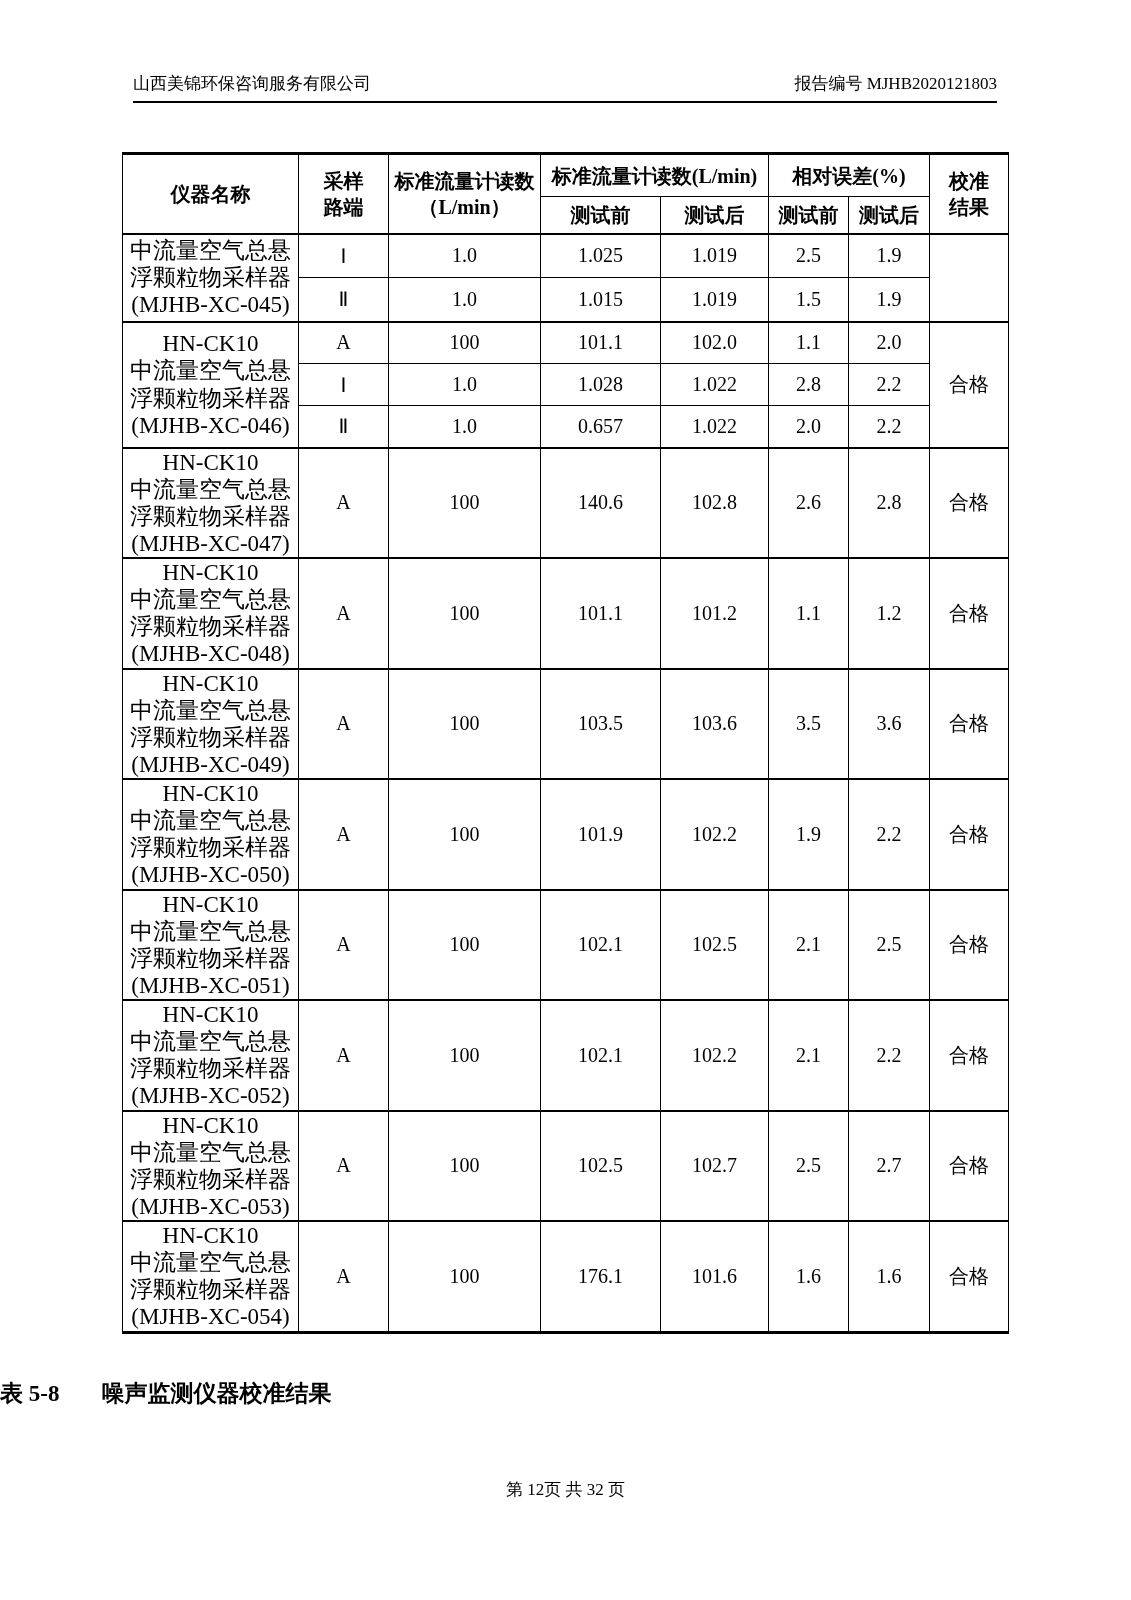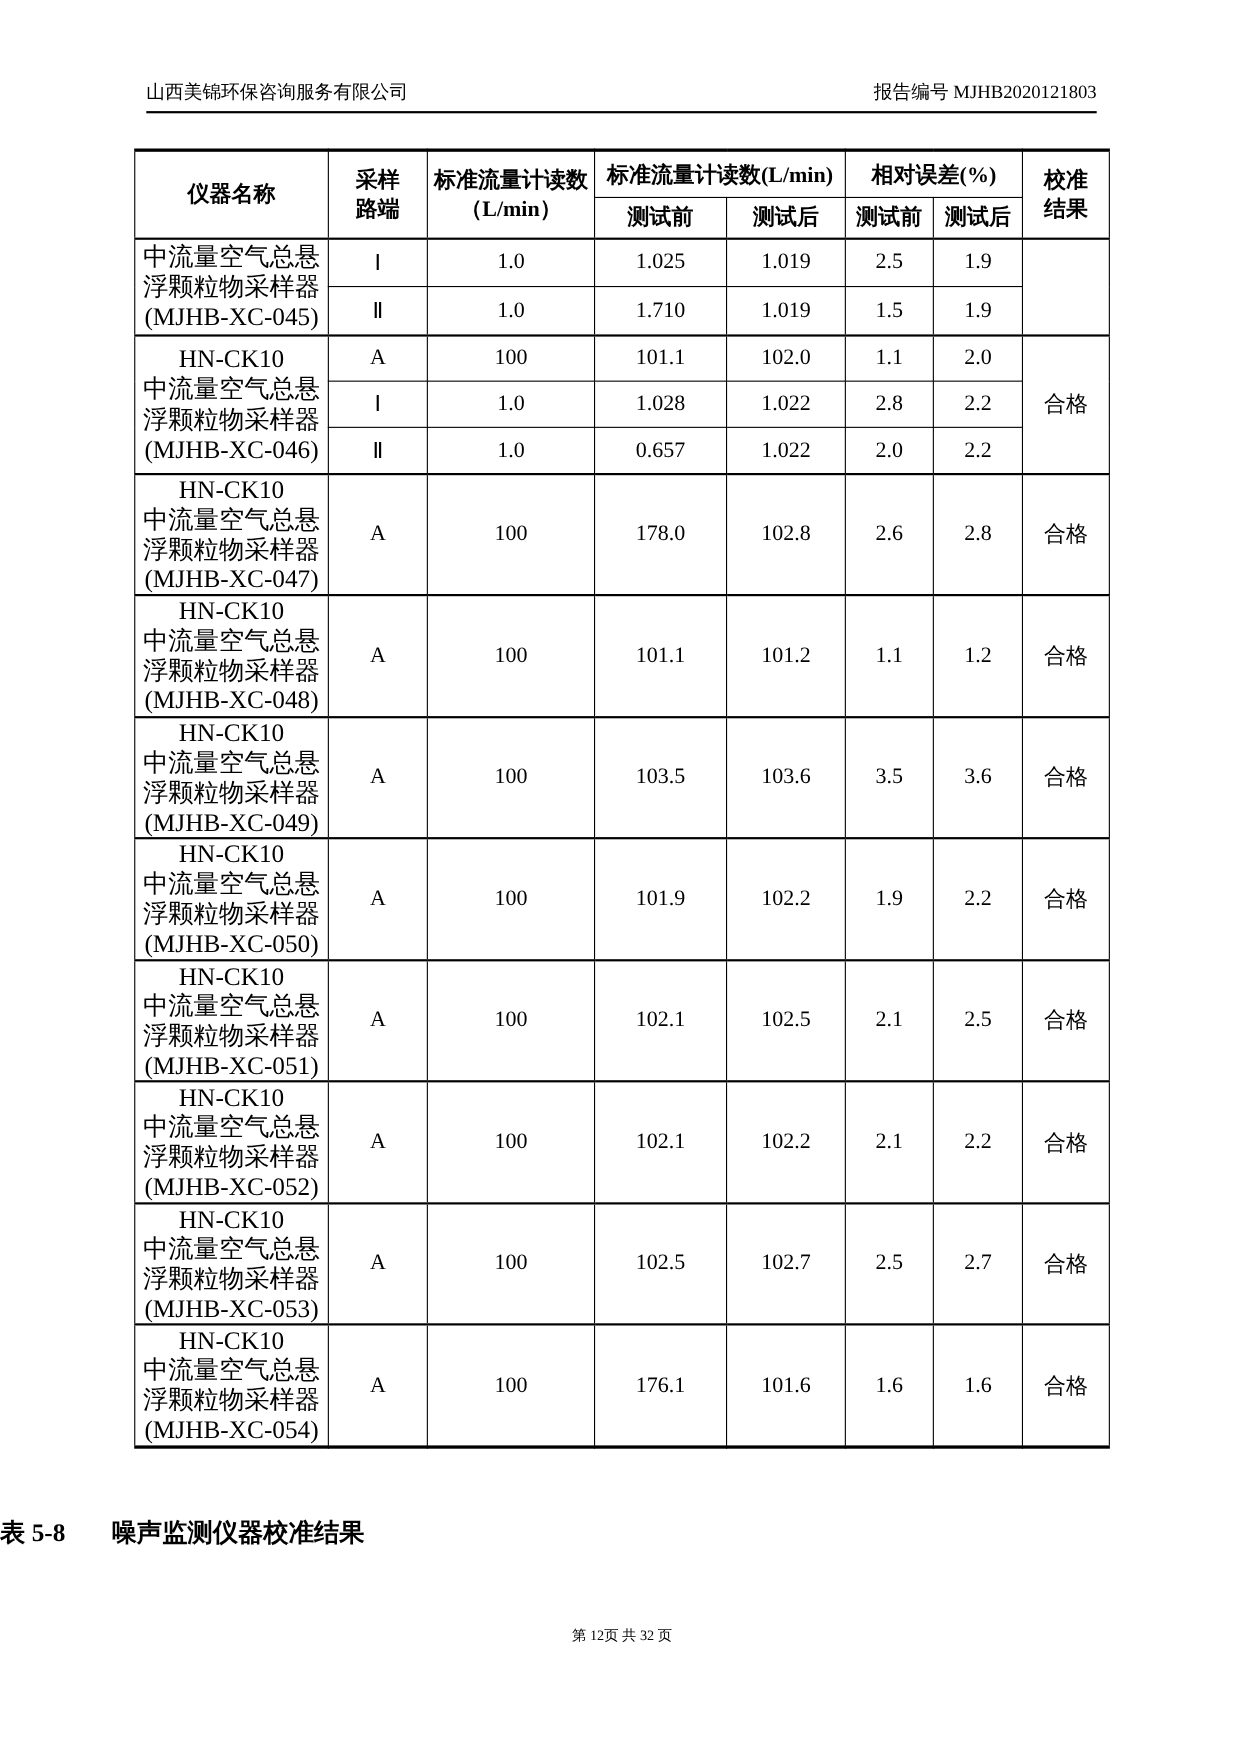--- a/index.html
+++ b/index.html
@@ -24,21 +24,21 @@
     display: flex;
     justify-content: space-between;
     align-items: flex-end;
     border-bottom: 2px solid #000;
     padding-bottom: 7px;
     font-size: 17px;
     line-height: 1.2;
   }
   .cal-table {
     position: absolute;
-    top: 135px;
+    top: 152px;
     left: 122px;
     width: 886px;
     border-collapse: collapse;
     table-layout: fixed;
     text-align: center;
     border: 1px solid #000;
     border-top: 3px solid #000;
     border-bottom: 3px solid #000;
   }
   .cal-table th, .cal-table td {
@@ -76,21 +76,21 @@
     font-weight: bold;
     font-size: 23px;
   }
   .caption .gap { margin-left: 42px; }
   .footer {
     position: absolute;
     top: 1478px;
     left: 0;
     width: 100%;
     text-align: center;
-    font-size: 13px;
+    font-size: 17px;
   }
 </style>
 </head>
 <body>
 
 <div class="page">
 
   <div class="page-header">
     <span>山西美锦环保咨询服务有限公司</span>
     <span>报告编号 MJHB2020121803</span>
@@ -136,21 +136,21 @@
         <td>1.0</td>
         <td>1.025</td>
         <td>1.019</td>
         <td>2.5</td>
         <td>1.9</td>
         <td rowspan="2"></td>
       </tr>
       <tr class="r44">
         <td>Ⅱ</td>
         <td>1.0</td>
-        <td>1.710</td>
+        <td>1.015</td>
         <td>1.019</td>
         <td>1.5</td>
         <td>1.9</td>
       </tr>
 
       <tr class="r42 gs">
         <td rowspan="3" class="name pre">HN-CK10
 中流量空气总悬
 浮颗粒物采样器
 (MJHB-XC-046)</td>
@@ -179,21 +179,21 @@
         <td>2.2</td>
       </tr>
 
       <tr class="r98 gs">
         <td class="name pre">HN-CK10
 中流量空气总悬
 浮颗粒物采样器
 (MJHB-XC-047)</td>
         <td>A</td>
         <td>100</td>
-        <td>178.0</td>
+        <td>140.6</td>
         <td>102.8</td>
         <td>2.6</td>
         <td>2.8</td>
         <td>合格</td>
       </tr>
 
       <tr class="r98 gs">
         <td class="name pre">HN-CK10
 中流量空气总悬
 浮颗粒物采样器

